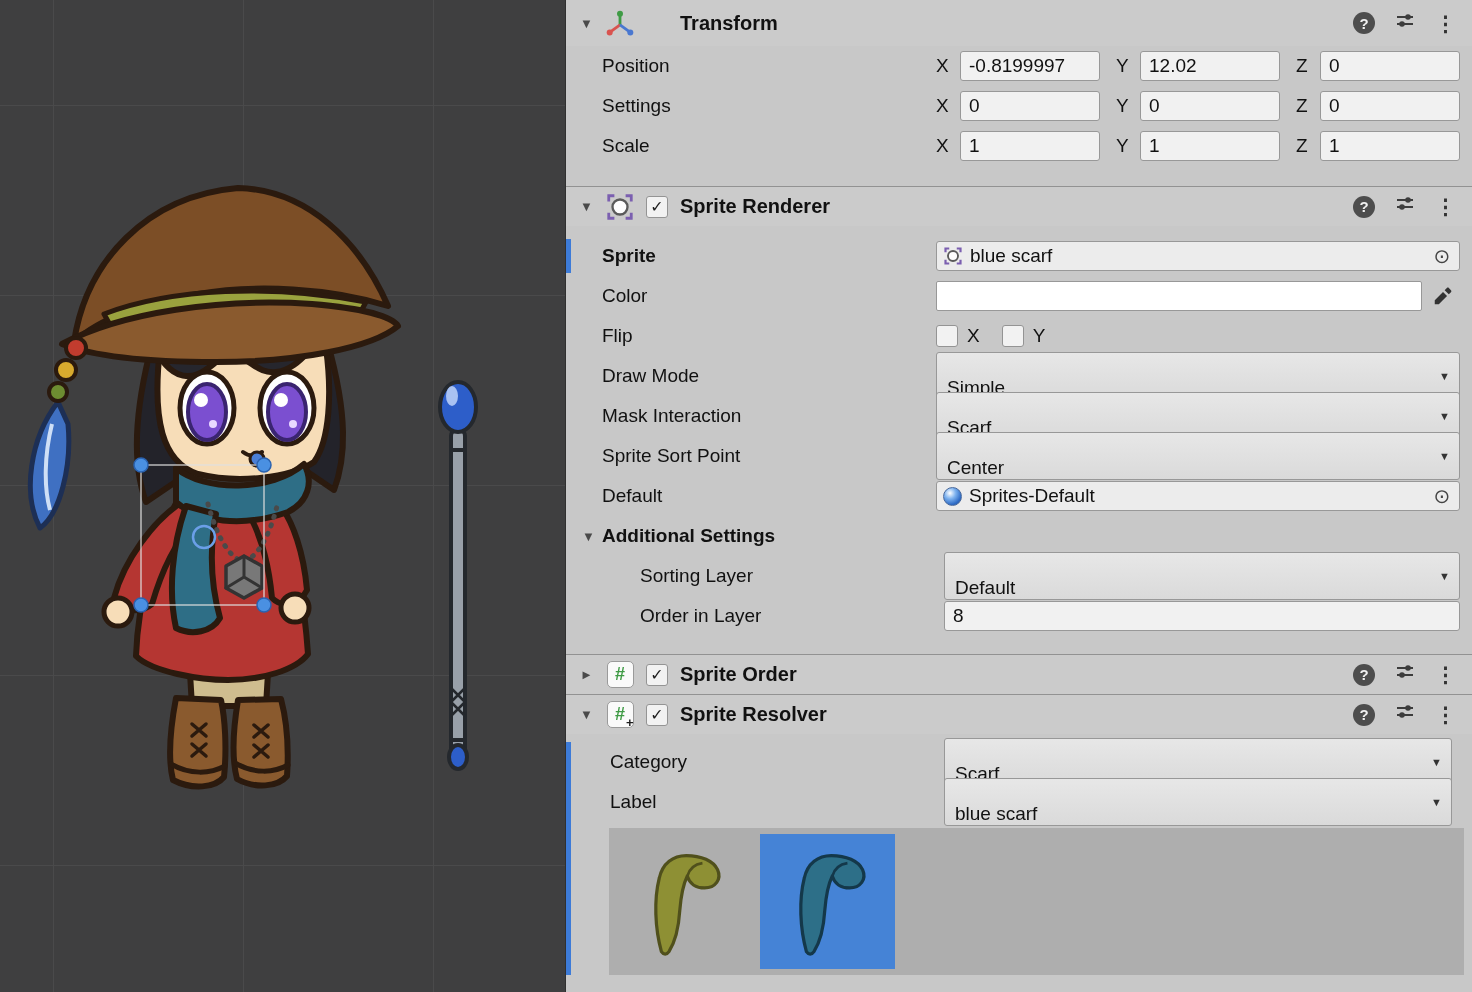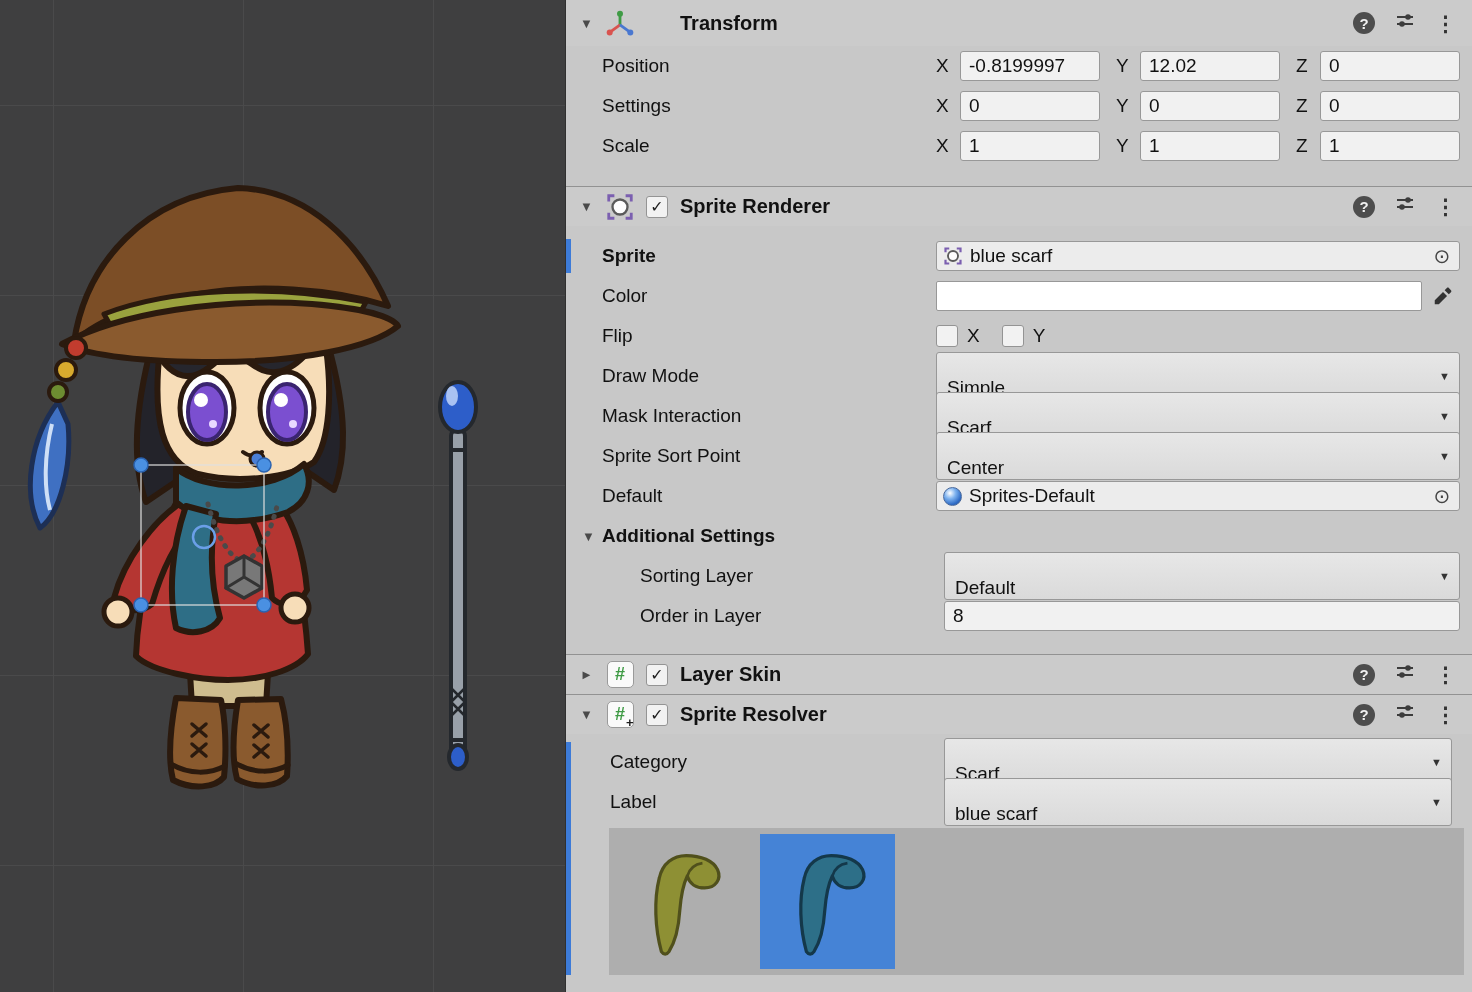--- a/index.html
+++ b/index.html
@@ -424,21 +424,21 @@
     <div class="c-header">
       <span class="foldout">►</span>
       <span class="c-icon">
         <span class="script-icon">
             <em>#</em>
           </span>
       </span>
       <span class="cb hdr-cb">
           <span>✓</span>
         </span>
-      <span class="c-title">Layer Skin</span>
+      <span class="c-title">Sprite Order</span>
       <span class="hdr-icons">
         <span class="help">?</span>
         <span>
           <svg viewBox="0 0 20 20" width="20" height="20">
             <line x1="2" y1="6" x2="18" y2="6" stroke="#3c3c3c" stroke-width="2"></line>
             <line x1="2" y1="13" x2="18" y2="13" stroke="#3c3c3c" stroke-width="2"></line>
             <circle cx="13" cy="6" r="2.8" fill="#3c3c3c"></circle>
             <circle cx="7" cy="13" r="2.8" fill="#3c3c3c"></circle>
           </svg>
         </span>

